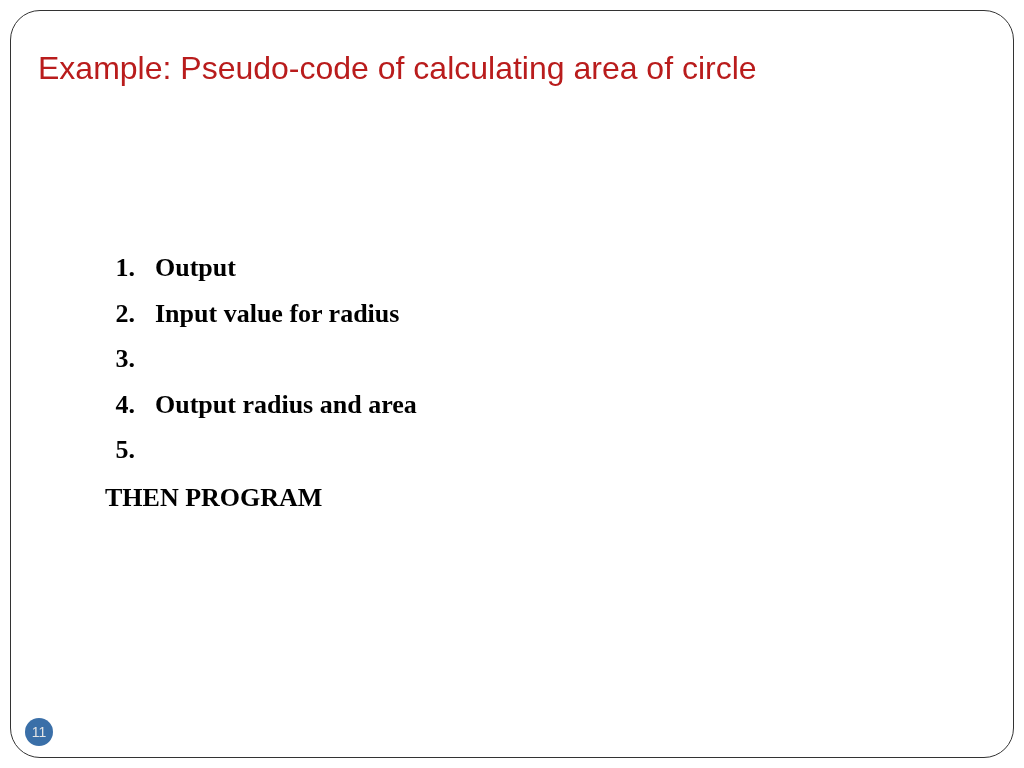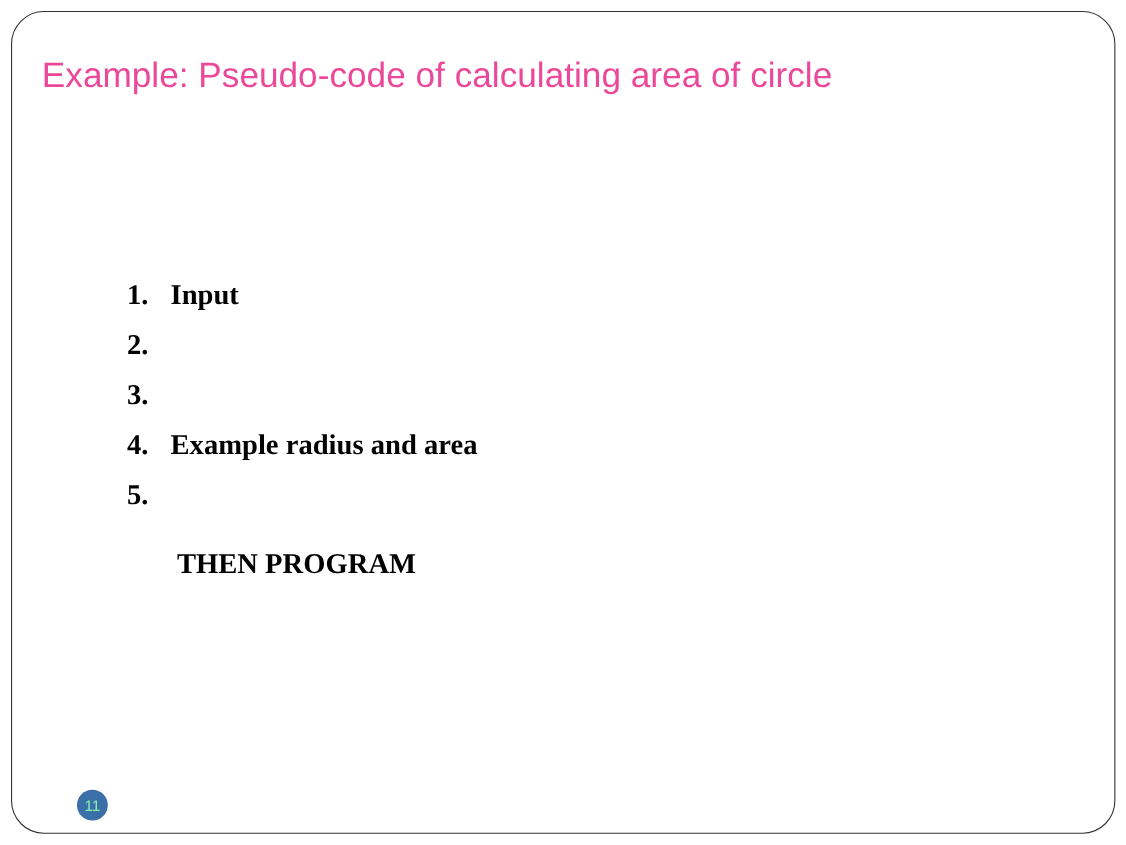--- a/index.html
+++ b/index.html
@@ -23,21 +23,21 @@
       bottom: 10px;
       border: 1px solid #333;
       border-radius: 30px;
     }
     .title {
       position: absolute;
       top: 50px;
       left: 38px;
       font-size: 32px;
       font-weight: 400;
-      color: #ec4899;
+      color: #b91c1c;
       font-family: Arial, sans-serif;
     }
     .content {
       position: absolute;
       top: 245px;
       left: 105px;
       font-family: Georgia, 'Times New Roman', serif;
       font-size: 26px;
       font-weight: bold;
       color: #000;
@@ -55,61 +55,60 @@
     .list-text {
       flex: 1;
     }
     .superscript {
       font-size: 0.65em;
       vertical-align: super;
       position: relative;
       top: -0.1em;
     }
     .footer-line {
-      margin-top: 17px;
-      text-align: center;
+      margin-top: 2px;
     }
     .page-number {
       position: absolute;
       bottom: 22px;
       left: 25px;
       width: 28px;
       height: 28px;
       background: #3a6fa8;
       border-radius: 50%;
       display: flex;
       align-items: center;
       justify-content: center;
-      color: #86efac;
+      color: #e5e5e5;
       font-size: 14px;
       font-family: Arial, sans-serif;
-      margin-left: 45px;
     }
   </style>
 </head>
 <body>
 
 <div class="slide-frame"></div>
 
 <div class="title">Example: Pseudo-code of calculating area of circle</div>
 
 <div class="content">
   <div class="list-item">
     <span class="list-number">1.</span>
-    <span class="list-text">Input</span>
+    <span class="list-text">Output</span>
   </div>
   <div class="list-item">
     <span class="list-number">2.</span>
+    <span class="list-text">Input value for radius</span>
   </div>
   <div class="list-item">
     <span class="list-number">3.</span>
   </div>
   <div class="list-item">
     <span class="list-number">4.</span>
-    <span class="list-text">Example radius and area</span>
+    <span class="list-text">Output radius and area</span>
   </div>
   <div class="list-item">
     <span class="list-number">5.</span>
   </div>
   <div class="footer-line">THEN PROGRAM</div>
 </div>
 
 <div class="page-number">11</div>
 
 </body></html>

